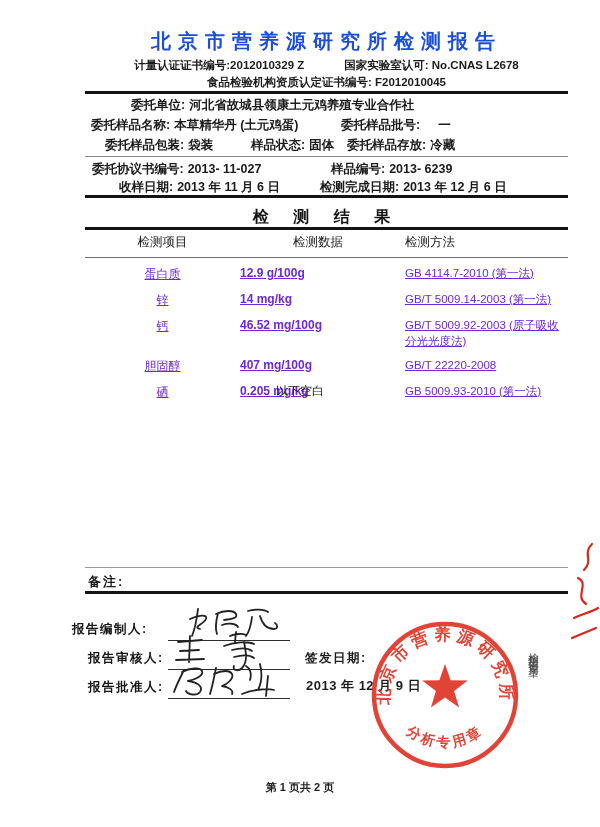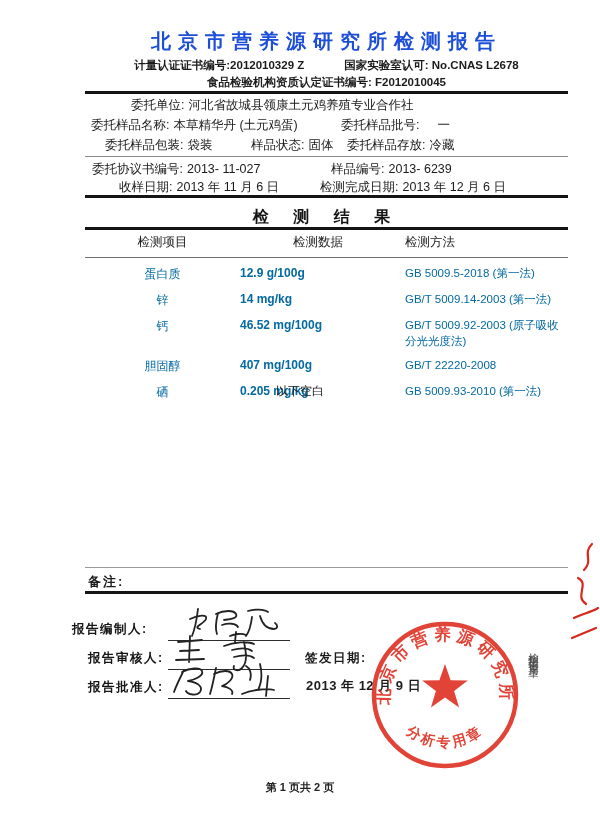--- a/index.html
+++ b/index.html
@@ -11,32 +11,32 @@
   .title{
     left:85px;top:28px;width:483px;text-align:center;
     font-size:20px;font-weight:bold;letter-spacing:7px;color:#1d4ed8;
   }
   .certrow1{left:85px;top:58px;width:483px;display:flex;justify-content:center;gap:40px;
     font-size:11.5px;font-weight:bold;color:#1a1a1a;}
   .certrow2{left:85px;top:75px;width:483px;text-align:center;font-size:11.5px;font-weight:bold;}
   .rule{left:85px;width:483px;background:#141414;}
   .rule.thick{height:2.5px;}
   .rule.thin{height:1px;background:#8a8a8a;}
-  .inf{font-size:12.5px;font-weight:400;color:#1b1b1b;white-space:nowrap;}
+  .inf{font-size:12.5px;font-weight:700;color:#1b1b1b;white-space:nowrap;}
   .inf .lab{margin-right:4px;}
   .sec-title{left:85px;top:207px;width:483px;text-align:center;
     font-size:16px;font-weight:bold;letter-spacing:10px;color:#141414;}
   .thead,.tr{display:grid;grid-template-columns:155px 105px 223px;align-items:start;}
   .results{left:85px;top:234px;width:483px;}
   .thead{font-size:12.5px;color:#222;padding-bottom:6px;}
   .thead .h1{text-align:center;}
   .thead .h2{text-align:right;padding-right:2px;}
   .thead .h3{padding-left:60px;}
   .hdr-rule{height:1px;background:#6f6f6f;margin:0 0 3px 0;}
-  .tr{padding:5px 0 4px 0;font-size:12px;color:#0369a1;}
+  .tr{padding:5px 0 4px 0;font-size:12px;color:#6d28d9;text-decoration:underline;}
   .td.item{text-align:center;}
   .td.value{text-align:left;padding-right:2px;font-weight:600;}
   .td.method{padding-left:60px;font-size:11.5px;line-height:1.35;}
   .endnote{left:325px;top:383px;width:120px;text-align:center;font-size:12px;color:#222;}
   .remark-label{left:88px;top:573px;font-size:13px;font-weight:600;letter-spacing:2px;}
   .sig-label{font-size:12.5px;font-weight:600;letter-spacing:1.5px;color:#161616;}
   .sig-line{height:1px;background:#2d2d2d;}
   .issue-label{left:305px;top:650px;font-size:12.5px;font-weight:600;letter-spacing:1.5px;}
   .issue-date{left:306px;top:677px;font-size:13px;font-weight:bold;letter-spacing:0.5px;}
   .side-note{
@@ -99,21 +99,21 @@
     <div class="thead">
       <div class="h1">检测项目</div>
       <div class="h2">检测数据</div>
       <div class="h3">检测方法</div>
     </div>
     <div class="hdr-rule"></div>
     <div>
         <div class="tr">
           <div class="td item">蛋白质</div>
           <div class="td value">12.9 g/100g</div>
-          <div class="td method">GB 5009.5-2018 (第一法)</div>
+          <div class="td method">GB 4114.7-2010 (第一法)</div>
         </div>
         <div class="tr">
           <div class="td item">锌</div>
           <div class="td value">14 mg/kg</div>
           <div class="td method">GB/T 5009.14-2003 (第一法)</div>
         </div>
         <div class="tr">
           <div class="td item">钙</div>
           <div class="td value">46.52 mg/100g</div>
           <div class="td method">GB/T 5009.92-2003 (原子吸收分光光度法)</div>

